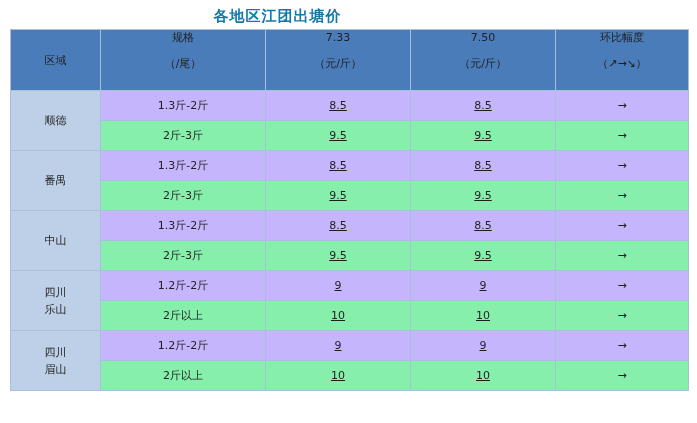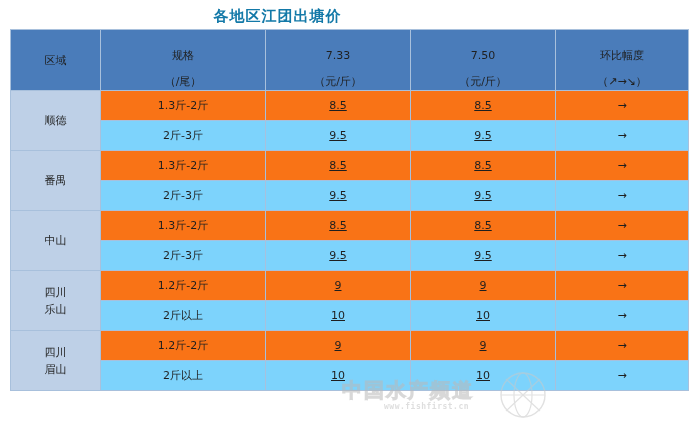--- a/index.html
+++ b/index.html
@@ -63,31 +63,31 @@
     border: 1px solid #4a7cba;
     height: 60px;
     font-size: 11.5px;
   }
   thead th.region-head {
     vertical-align: middle;
   }
   .head-two-line {
     display: flex;
     flex-direction: column;
-    justify-content: flex-end;
+    justify-content: flex-start;
     align-items: center;
     height: 58px;
     gap: 12px;
   }
   .head-line1 { line-height: 14px; }
   .head-line2 { line-height: 14px; }
 
   tbody tr { height: 30px; }
-  tbody tr.shaded td { background: #f97316; }
-  tbody tr.plain  td { background: #7dd3fc; }
+  tbody tr.shaded td { background: #c4b5fd; }
+  tbody tr.plain  td { background: #86efac; }
 
   td.region-cell {
     background: #bed0e7 !important;
     font-size: 11.5px;
     line-height: 17px;
   }
   td.region-cell .rl {
     display: block;
     font-family: Liberation Serif, serif;
   }
@@ -256,27 +256,14 @@
           <tr class="plain">
             <td class="spec-cell">2斤以上</td>
             <td class="num-cell">10</td>
             <td class="num-cell">10</td>
             <td class="chg-cell">→</td>
           </tr>
         </tbody>
     </table>
   </div>
 
-  <div class="watermark">
-    <div class="wm-text">中国水产频道</div>
-    <div class="wm-url">www.fishfirst.cn</div>
-    <div class="wm-globe">
-      <svg viewBox="0 0 48 48" width="48" height="48">
-        <circle cx="24" cy="24" r="22" fill="none" stroke="#c9c9c9" stroke-width="1.4"></circle>
-        <ellipse cx="24" cy="24" rx="9" ry="22" fill="none" stroke="#c9c9c9" stroke-width="1.2"></ellipse>
-        <line x1="2" y1="24" x2="46" y2="24" stroke="#c9c9c9" stroke-width="1.2"></line>
-        <line x1="7" y1="8" x2="41" y2="40" stroke="#c9c9c9" stroke-width="1.2"></line>
-        <line x1="7" y1="40" x2="41" y2="8" stroke="#c9c9c9" stroke-width="1.2"></line>
-      </svg>
-    </div>
-  </div>
 
 </div>
 
 </body></html>

